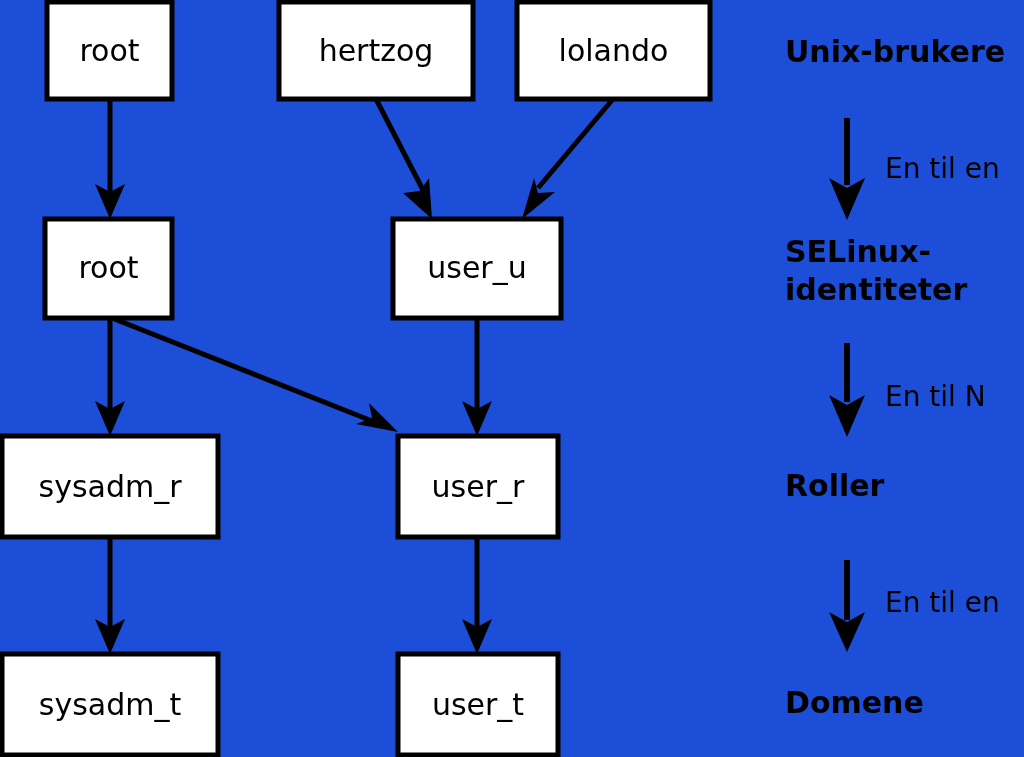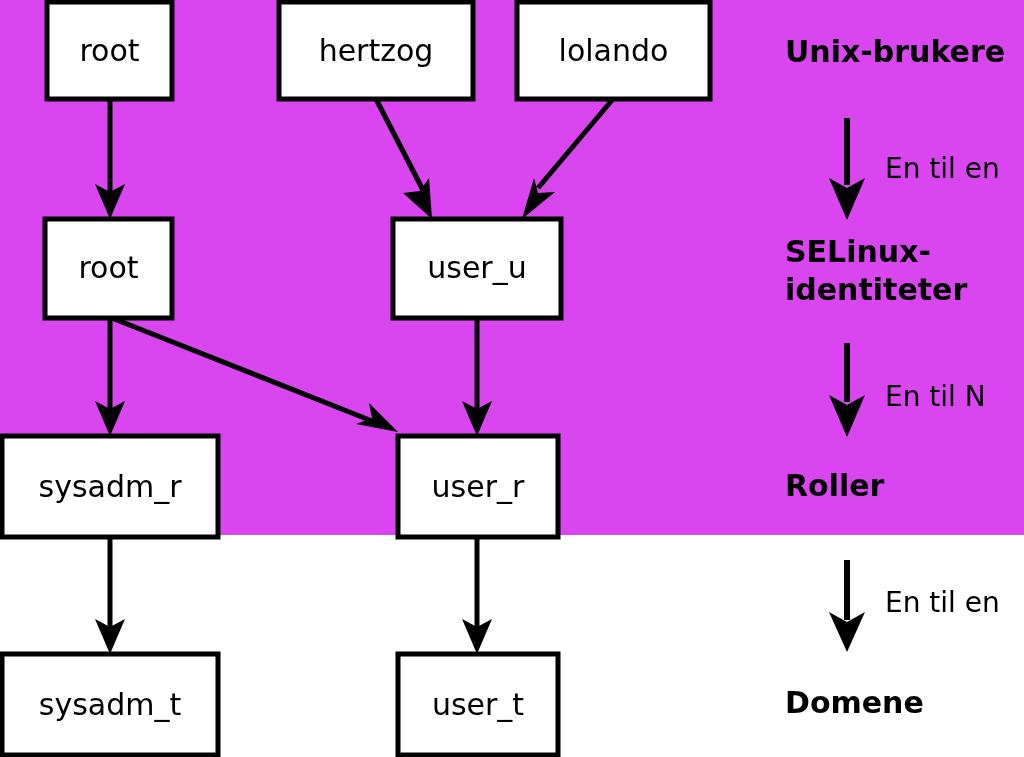--- a/index.html
+++ b/index.html
@@ -9,22 +9,22 @@
   }
   body {
     width: 1024px;
     height: 757px;
     overflow: hidden;
     font-family: "DejaVu Sans", sans-serif;
   }
   #diagram-root {
     position: relative;
     width: 1024px;
-    height: 535px;
-    background: #d946ef;
+    height: 757px;
+    background: #1d4ed8;
   }
   svg.canvas {
     position: absolute;
     top: 0;
     left: 0;
     width: 1024px;
     height: 757px;
     display: block;
   }
   .node-box {

